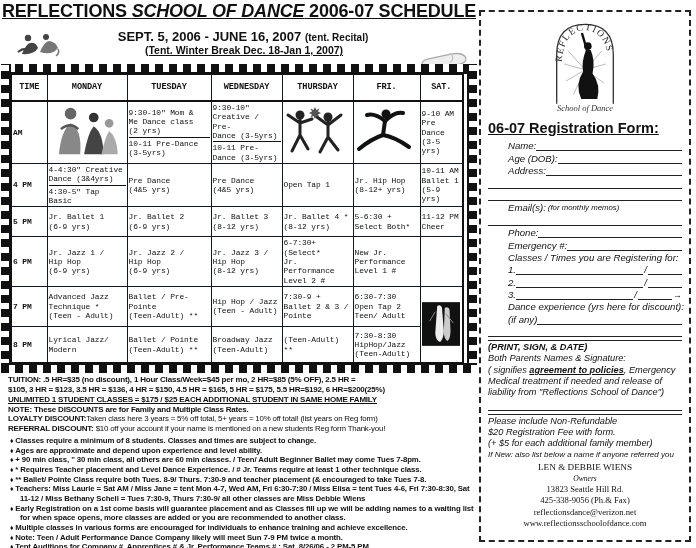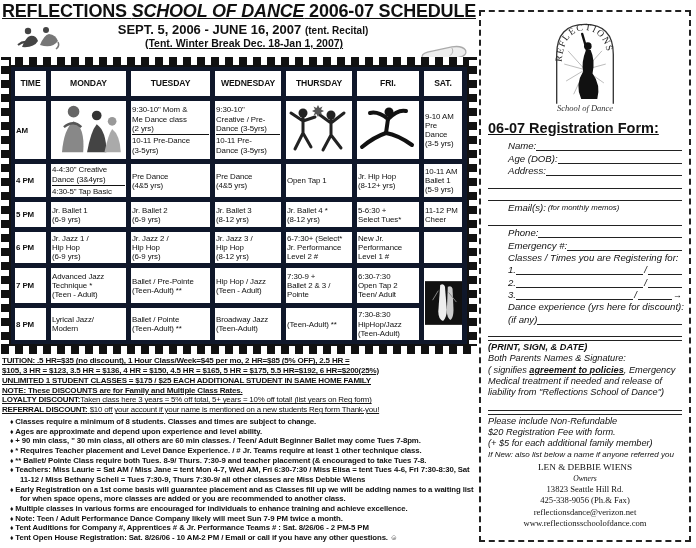--- a/index.html
+++ b/index.html
@@ -6,48 +6,48 @@
   body{
     width:696px;height:548px;background:#fff;color:#111;position:relative;
     font-family:"Liberation Sans",sans-serif;overflow:hidden;
   }
   
   .left{position:absolute;left:0;top:0;width:478px;}
   .title{font-size:18px;font-weight:bold;text-align:center;text-decoration:underline;
          margin-top:1px;white-space:nowrap;letter-spacing:-0.2px;}
   .title .it{font-style:italic;}
   .subrow{position:relative;height:33px;}
-  .subtitle{text-align:center;font-weight:bold;font-size:13px;padding-left:8px;white-space:nowrap;}
+  .subtitle{text-align:center;font-weight:bold;font-size:13px;padding-left:8px;white-space:nowrap;margin-top:7px;}
   .subtitle .paren{font-size:10px;}
   .subtitle2{text-align:center;font-weight:bold;font-size:10.5px;text-decoration:underline;padding-left:10px;white-space:nowrap;}
   .clip-couple{position:absolute;left:16px;top:3px;}
   .clip-shoe{position:absolute;right:6px;top:18px;}
 
   .film{position:relative;margin:2px 1px 0 1px;padding:9px 13px 9px 9px;background:#fff;}
   .strip{position:absolute;}
   .strip.h{left:0;right:0;height:8px;background:repeating-linear-gradient(90deg,#111 0 8px,#fff 8px 14px);}
   .strip.h.top{top:0;border-bottom:2px solid #111;}
   .strip.h.bottom{bottom:0;border-top:2px solid #111;}
   .strip.v{top:0;bottom:0;width:8px;background:repeating-linear-gradient(0deg,#111 0 8px,#fff 8px 14px);}
   .strip.v.left{left:0;border-right:2px solid #111;}
   .strip.v.right{right:0;border-left:2px solid #111;}
 
   table.sched{border-collapse:collapse;table-layout:fixed;width:452px;border:2px solid #111;}
-  table.sched th,table.sched td{border:5px solid #0f172a;font-size:7.9px;line-height:1.18;
-       vertical-align:middle;padding:1px;letter-spacing:-0.1px;overflow:hidden;}
+  table.sched th,table.sched td{border:1px solid #0f172a;font-size:7.9px;line-height:1.18;
+       vertical-align:middle;padding:1px;letter-spacing:-0.1px;overflow:hidden;font-family:Liberation Mono, monospace;}
   table.sched thead th{font-size:8.6px;font-weight:bold;height:23px;border-bottom:2px solid #111;}
   th.time{font-size:9px;font-weight:bold;text-align:left;vertical-align:top;padding:2px 0 0 3px;}
   .c-time{width:36px}.c-mon{width:80px}.c-tue{width:84px}.c-wed{width:71px}
   .c-thu{width:71px}.c-fri{width:67px}.c-sat{width:43px}
   tr.r-am{height:61px}tr.r-4{height:38px}tr.r-5{height:30px}
   tr.r-6{height:36px}tr.r-7{height:40px}tr.r-8{height:37px}
   .split .a{border-bottom:1px solid #111;padding-bottom:1px;margin-bottom:1px;}
   td.imgcell{padding:0;}
 
-  .tuition{margin:2px 2px 0 2px;font-size:8px;font-weight:bold;line-height:1.22;letter-spacing:-0.2px;white-space:nowrap;text-decoration:underline;}
+  .tuition{margin:2px 2px 0 8px;font-size:8px;font-weight:bold;line-height:1.22;letter-spacing:-0.2px;white-space:nowrap;}
   .tuition .u{text-decoration:underline;}
   .tuition .plain{font-weight:normal;font-size:7.9px;}
   .bullets{margin:2px 0 0 6px;width:468px;font-size:7.8px;font-weight:bold;line-height:1.24;letter-spacing:-0.1px;}
   .bullets > div{padding-left:14px;text-indent:-10px;}
   .bullets > div::before{content:"♦ ";font-size:7px;}
 
   
   .form{position:absolute;left:479px;top:10px;width:212px;height:532px;box-sizing:border-box;
         border:2px dashed #222;padding:1px 7px 2px 7px;background:#fff;}
   .logo-wrap{text-align:center;margin-top:2px;}
@@ -239,21 +239,21 @@
           <td>
               <div>Jr. Ballet 3</div>
               <div>(8-12 yrs)</div>
             </td>
           <td>
               <div>Jr. Ballet 4 *</div>
               <div>(8-12 yrs)</div>
             </td>
           <td>
               <div>5-6:30 +</div>
-              <div>Select Tues*</div>
+              <div>Select Both*</div>
             </td>
           <td>
               <div>11-12 PM</div>
               <div>Cheer</div>
             </td>
         </tr>
 
         <tr class="r-6">
           <th class="time">6 PM</th>
           <td>

